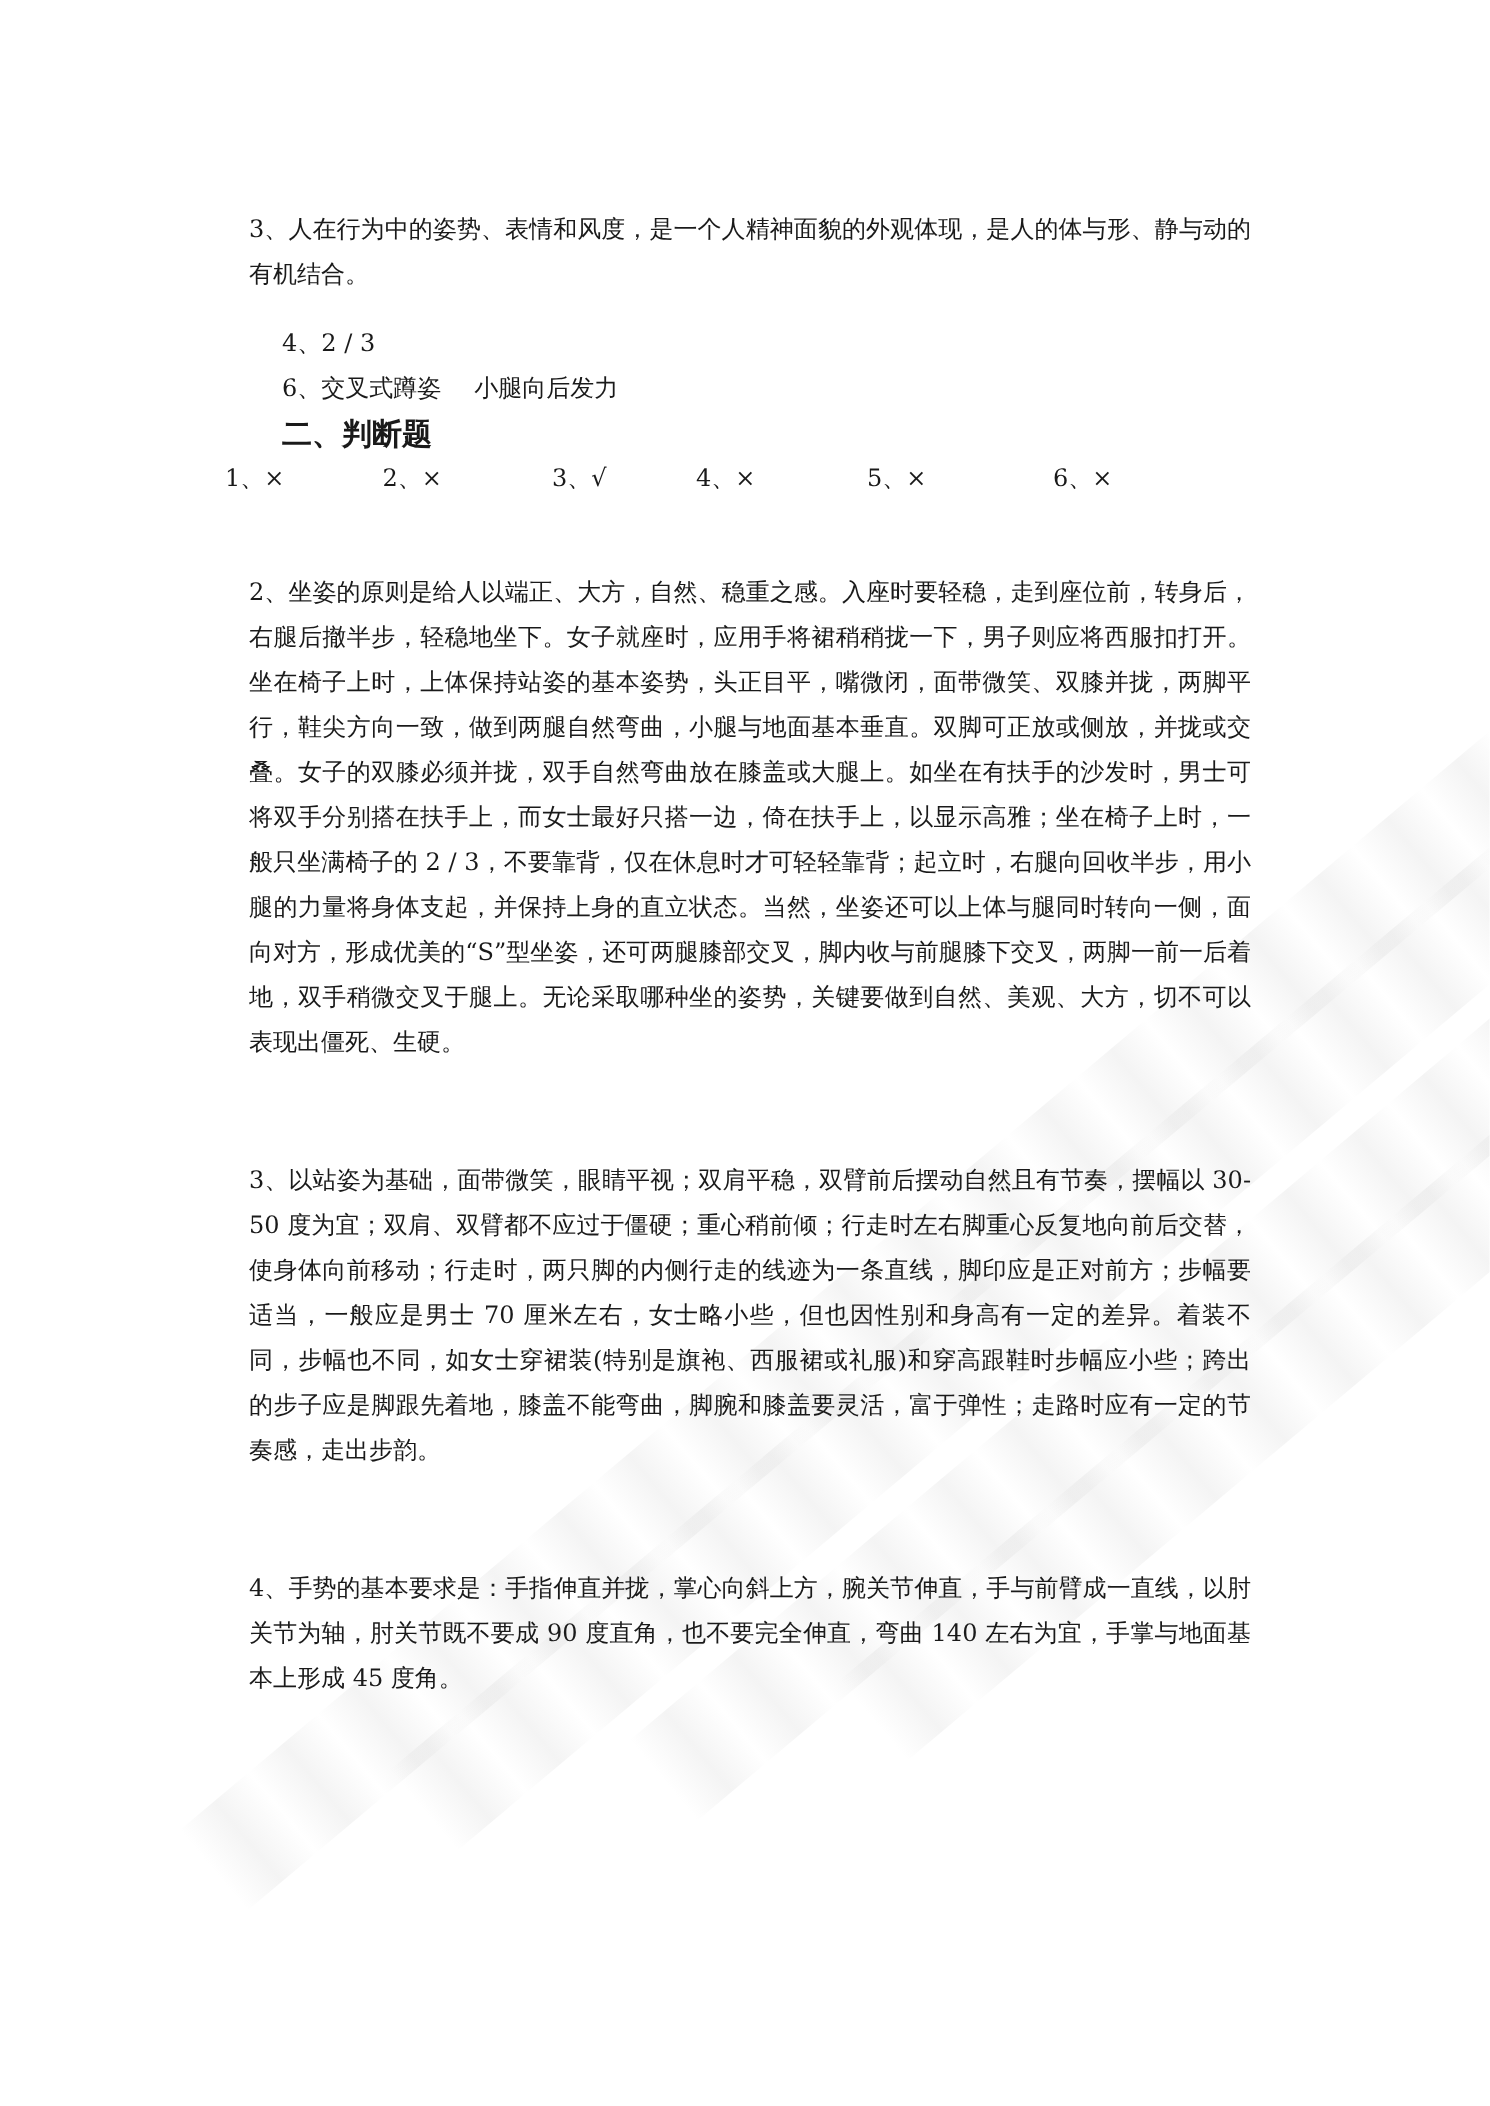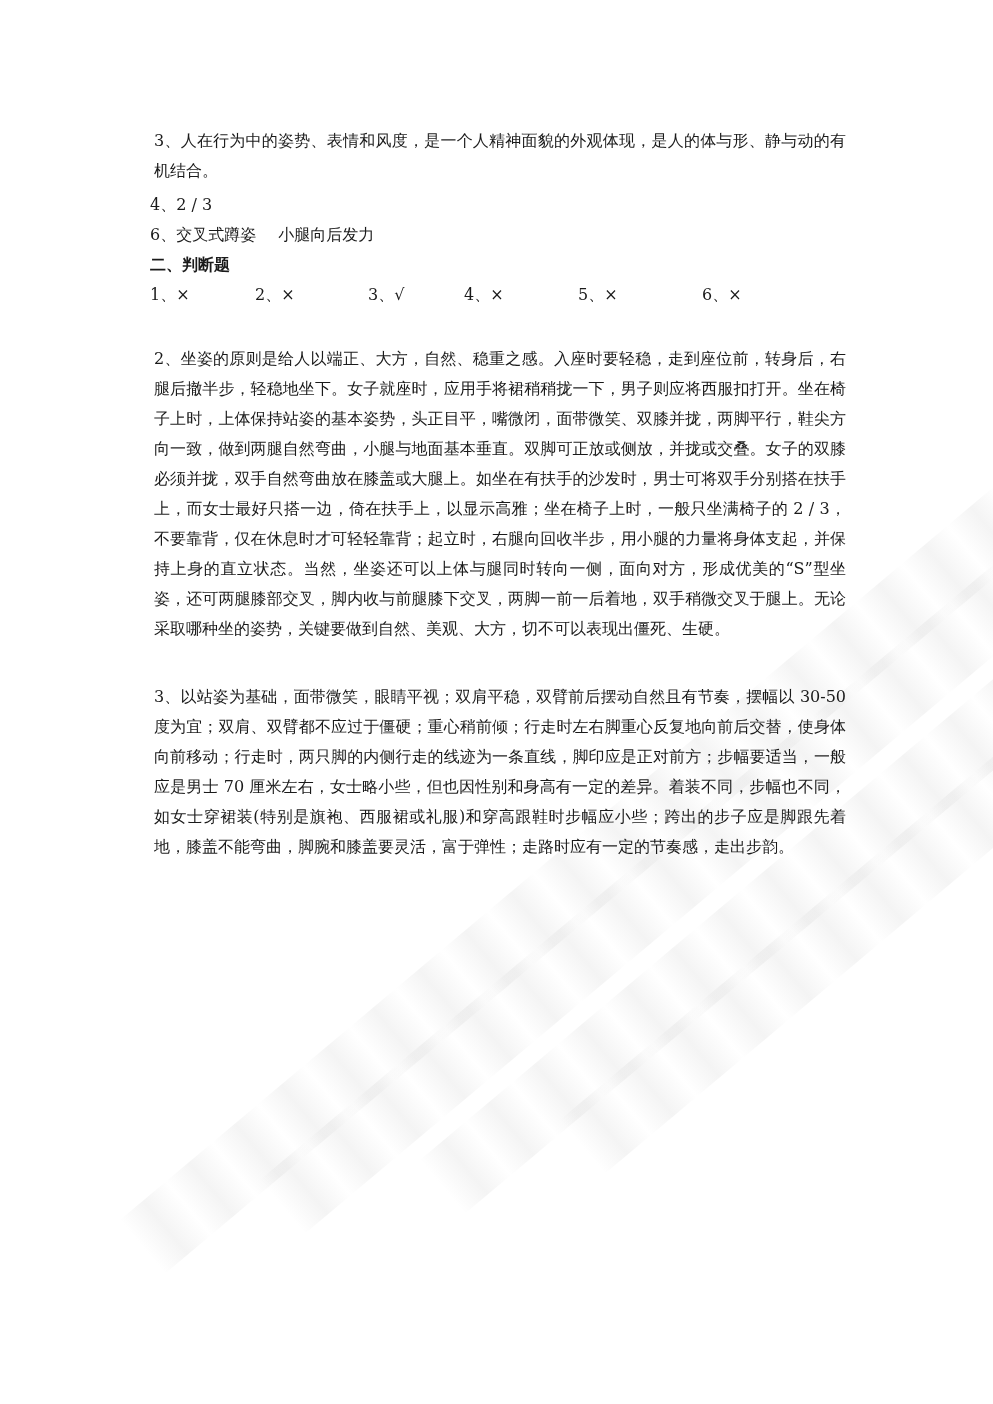--- a/index.html
+++ b/index.html
@@ -14,23 +14,23 @@
   }
   .wm-band {
     position: absolute; width: 1400px; height: 70px;
     background: repeating-linear-gradient(90deg, rgba(200,200,200,0.0) 0px, rgba(205,205,205,0.22) 30px, rgba(200,200,200,0.0) 60px);
     transform-origin: left top;
   }
   .page {
     position: absolute; left: 150px; top: 122px; width: 700px;
     font-size: 16px; line-height: 30px;
   }
-  .line { white-space: nowrap; height: 30px; }
-  .heading { font-weight: bold; font-family: "DejaVu Sans", "Liberation Sans", sans-serif; font-size: 16px; }
-  .para { text-align: justify; text-justify: inter-ideograph; margin: 4px; }
+  .line { white-space: nowrap; height: 30px; margin-left: 38px; }
+  .heading { font-weight: bold; font-family: "DejaVu Sans", "Liberation Sans", sans-serif; font-size: 20px; }
+  .para { text-align: justify; text-justify: inter-ideograph; margin: 16px; }
   .gap { height: 30px; }
   .judge-row { display: flex; height: 30px; white-space: nowrap; }
   .judge-item { display: inline-block; }
   .sp { display: inline-block; }
 </style>
 </head>
 <body>
 
 <div class="watermark">
   <div class="wm-band" style="left:120px; top:1220px; transform:rotate(-40deg);"></div>
@@ -53,13 +53,14 @@
     <span class="judge-item" style="width:114px">4、×</span>
     <span class="judge-item" style="width:124px">5、×</span>
     <span class="judge-item">6、×</span>
   </div>
 
   <div class="gap"></div>
   <p class="para">2、坐姿的原则是给人以端正、大方，自然、稳重之感。入座时要轻稳，走到座位前，转身后，右腿后撤半步，轻稳地坐下。女子就座时，应用手将裙稍稍拢一下，男子则应将西服扣打开。坐在椅子上时，上体保持站姿的基本姿势，头正目平，嘴微闭，面带微笑、双膝并拢，两脚平行，鞋尖方向一致，做到两腿自然弯曲，小腿与地面基本垂直。双脚可正放或侧放，并拢或交叠。女子的双膝必须并拢，双手自然弯曲放在膝盖或大腿上。如坐在有扶手的沙发时，男士可将双手分别搭在扶手上，而女士最好只搭一边，倚在扶手上，以显示高雅；坐在椅子上时，一般只坐满椅子的 2 / 3，不要靠背，仅在休息时才可轻轻靠背；起立时，右腿向回收半步，用小腿的力量将身体支起，并保持上身的直立状态。当然，坐姿还可以上体与腿同时转向一侧，面向对方，形成优美的“S”型坐姿，还可两腿膝部交叉，脚内收与前腿膝下交叉，两脚一前一后着地，双手稍微交叉于腿上。无论采取哪种坐的姿势，关键要做到自然、美观、大方，切不可以表现出僵死、生硬。</p>
   <div class="gap"></div>
   <p class="para">3、以站姿为基础，面带微笑，眼睛平视；双肩平稳，双臂前后摆动自然且有节奏，摆幅以 30-50 度为宜；双肩、双臂都不应过于僵硬；重心稍前倾；行走时左右脚重心反复地向前后交替，使身体向前移动；行走时，两只脚的内侧行走的线迹为一条直线，脚印应是正对前方；步幅要适当，一般应是男士 70 厘米左右，女士略小些，但也因性别和身高有一定的差异。着装不同，步幅也不同，如女士穿裙装(特别是旗袍、西服裙或礼服)和穿高跟鞋时步幅应小些；跨出的步子应是脚跟先着地，膝盖不能弯曲，脚腕和膝盖要灵活，富于弹性；走路时应有一定的节奏感，走出步韵。</p>
   <div class="gap"></div>
+  <p class="para">4、手势的基本要求是：手指伸直并拢，掌心向斜上方，腕关节伸直，手与前臂成一直线，以肘关节为轴，肘关节既不要成 90 度直角，也不要完全伸直，弯曲 140 左右为宜，手掌与地面基本上形成 45 度角。</p>
 </div>
 
 </body></html>

